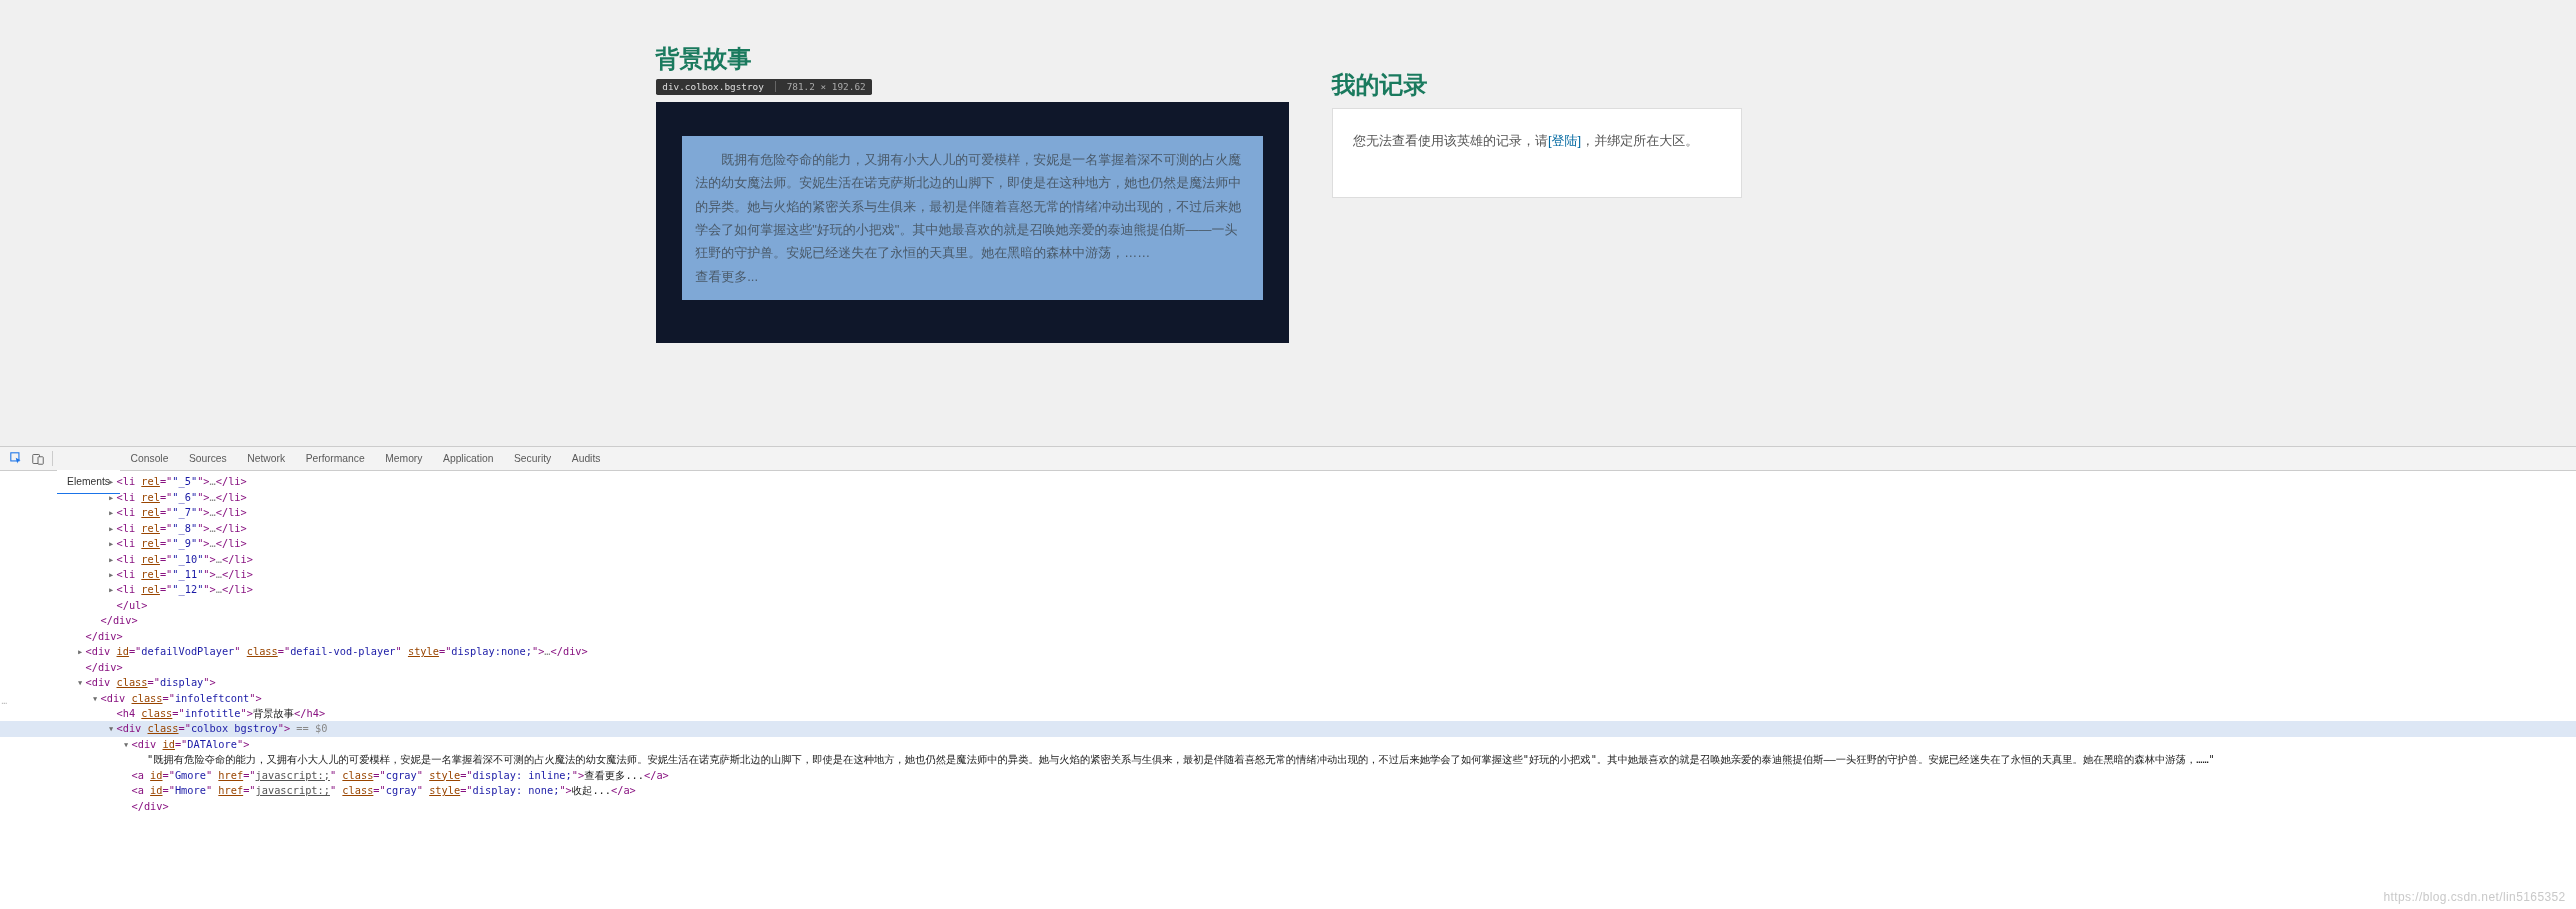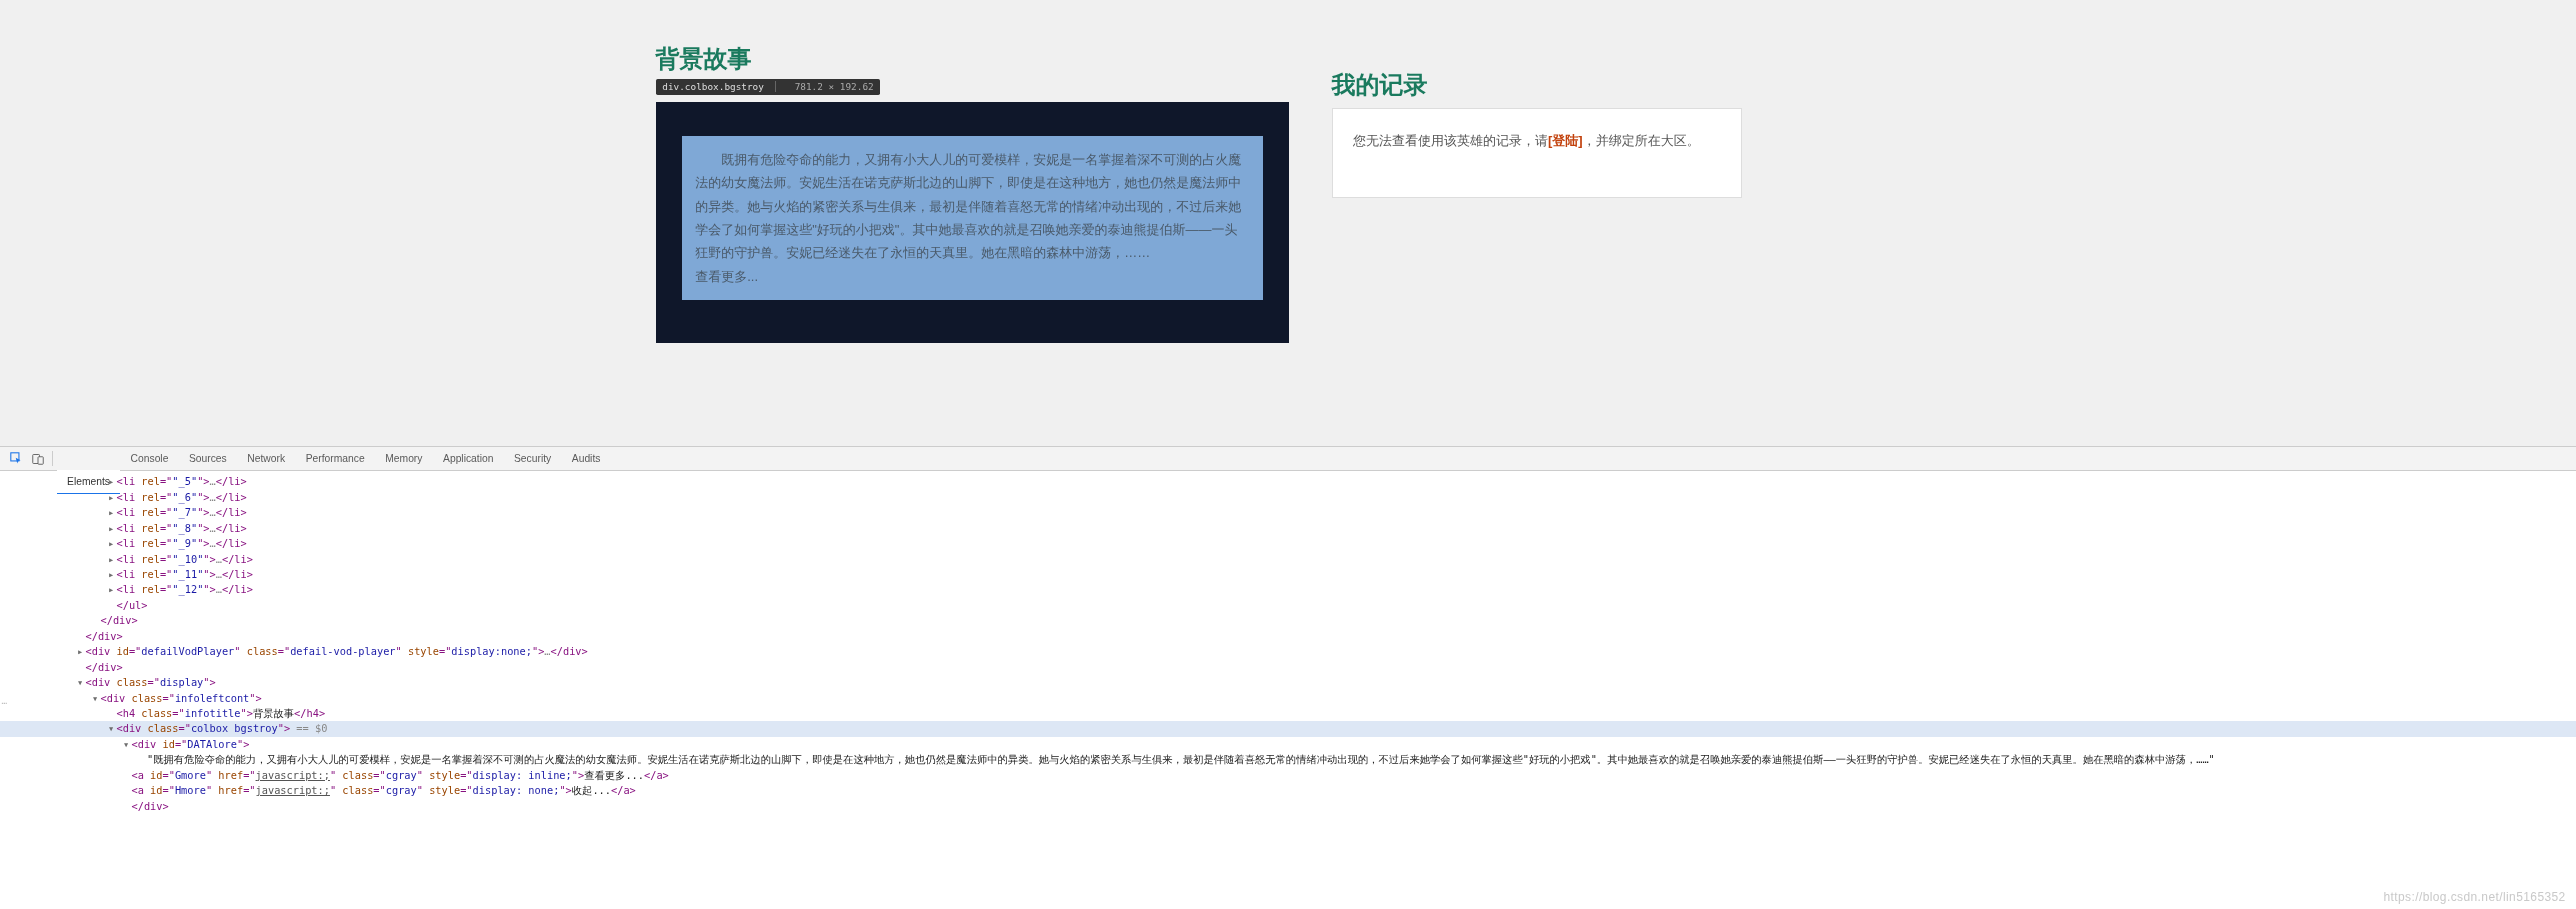--- a/index.html
+++ b/index.html
@@ -17,21 +17,21 @@
     .tooltip-badge {
       display: inline-block;
       background: #333;
       color: #ddd;
       font-family: Consolas, monospace;
       font-size: 9.4px;
       padding: 2.6px 6.8px;
       border-radius: 1.7px;
       margin-bottom: 6.8px;
     }
-    .tooltip-badge .dims { color: #aaa; margin-left: 5.1px; padding-left: 19px; border-left: 0.9px solid #666; }
+    .tooltip-badge .dims { color: #aaa; margin-left: 5.1px; padding-left: 11px; border-left: 0.9px solid #666; }
     
     .colbox.bgstroy {
       background: #0f172a;
       padding: 34px 26px 43px 26px;
       min-height: 164px;
     }
     
     .data-alore {
       background: #7fa8d6;
       padding: 12px 13.7px;
@@ -49,21 +49,21 @@
       text-indent: 0;
     }
     
     .record-box {
       background: #fff;
       border: 0.9px solid #ddd;
       padding: 20.5px 20.5px 43px 20.5px;
       margin-top: 6.8px;
     }
     .record-text { color: #555; font-size: 13px; line-height: 1.9; }
-    .login-link { color: #c2410c; text-decoration: none; font-weight: bold; }
+    .login-link { color: #0369a1; text-decoration: none; }
     
     
     .devtools { border-top: 0.9px solid #ccc; font-family: Consolas, "Lucida Console", monospace; font-size: 10.3px; background: #fff; }
     
     .dt-tabbar {
       display: flex;
       align-items: center;
       height: 24px;
       border-bottom: 0.9px solid #ccc;
       background: #f3f3f3;
@@ -98,21 +98,21 @@
       color: #222;
       line-height: 1.5;
       position: relative;
     }
     .dt-line { white-space: nowrap; padding: 0 3.4px; }
     .dt-line .arrow { display: inline-block; width: 8.5px; color: #6e6e6e; cursor: pointer; user-select: none; }
     .dt-line.highlighted { background: #dde7f5; }
     
     .t-punc { color: #881280; }
     .t-tag  { color: #881280; }
-    .t-attr { color: #994500; }
+    .t-attr { color: #994500; text-decoration: underline; }
     .t-val  { color: #1a1aa6; }
     .t-text { color: #222; }
     .t-js   { color: #545454; text-decoration: underline; }
     .t-gray { color: #888; }
     .i2 { padding-left: 77px; }
     .i3 { padding-left: 92px; }
     .i4 { padding-left: 108px; }
     .i5 { padding-left: 123px; }
     
     .i4w { padding-left: 108px; white-space: normal; padding-right: 17px; color: #222; }

